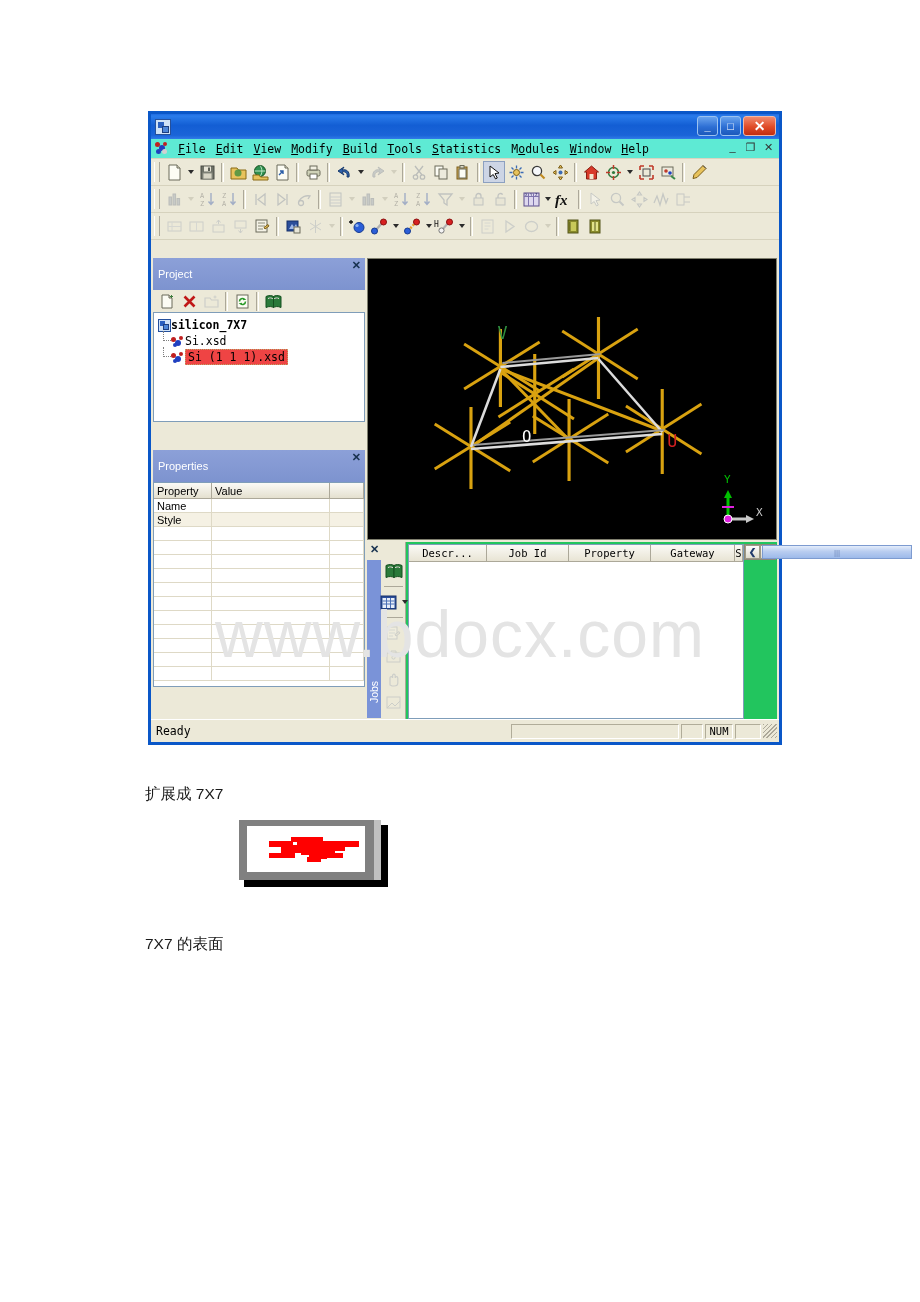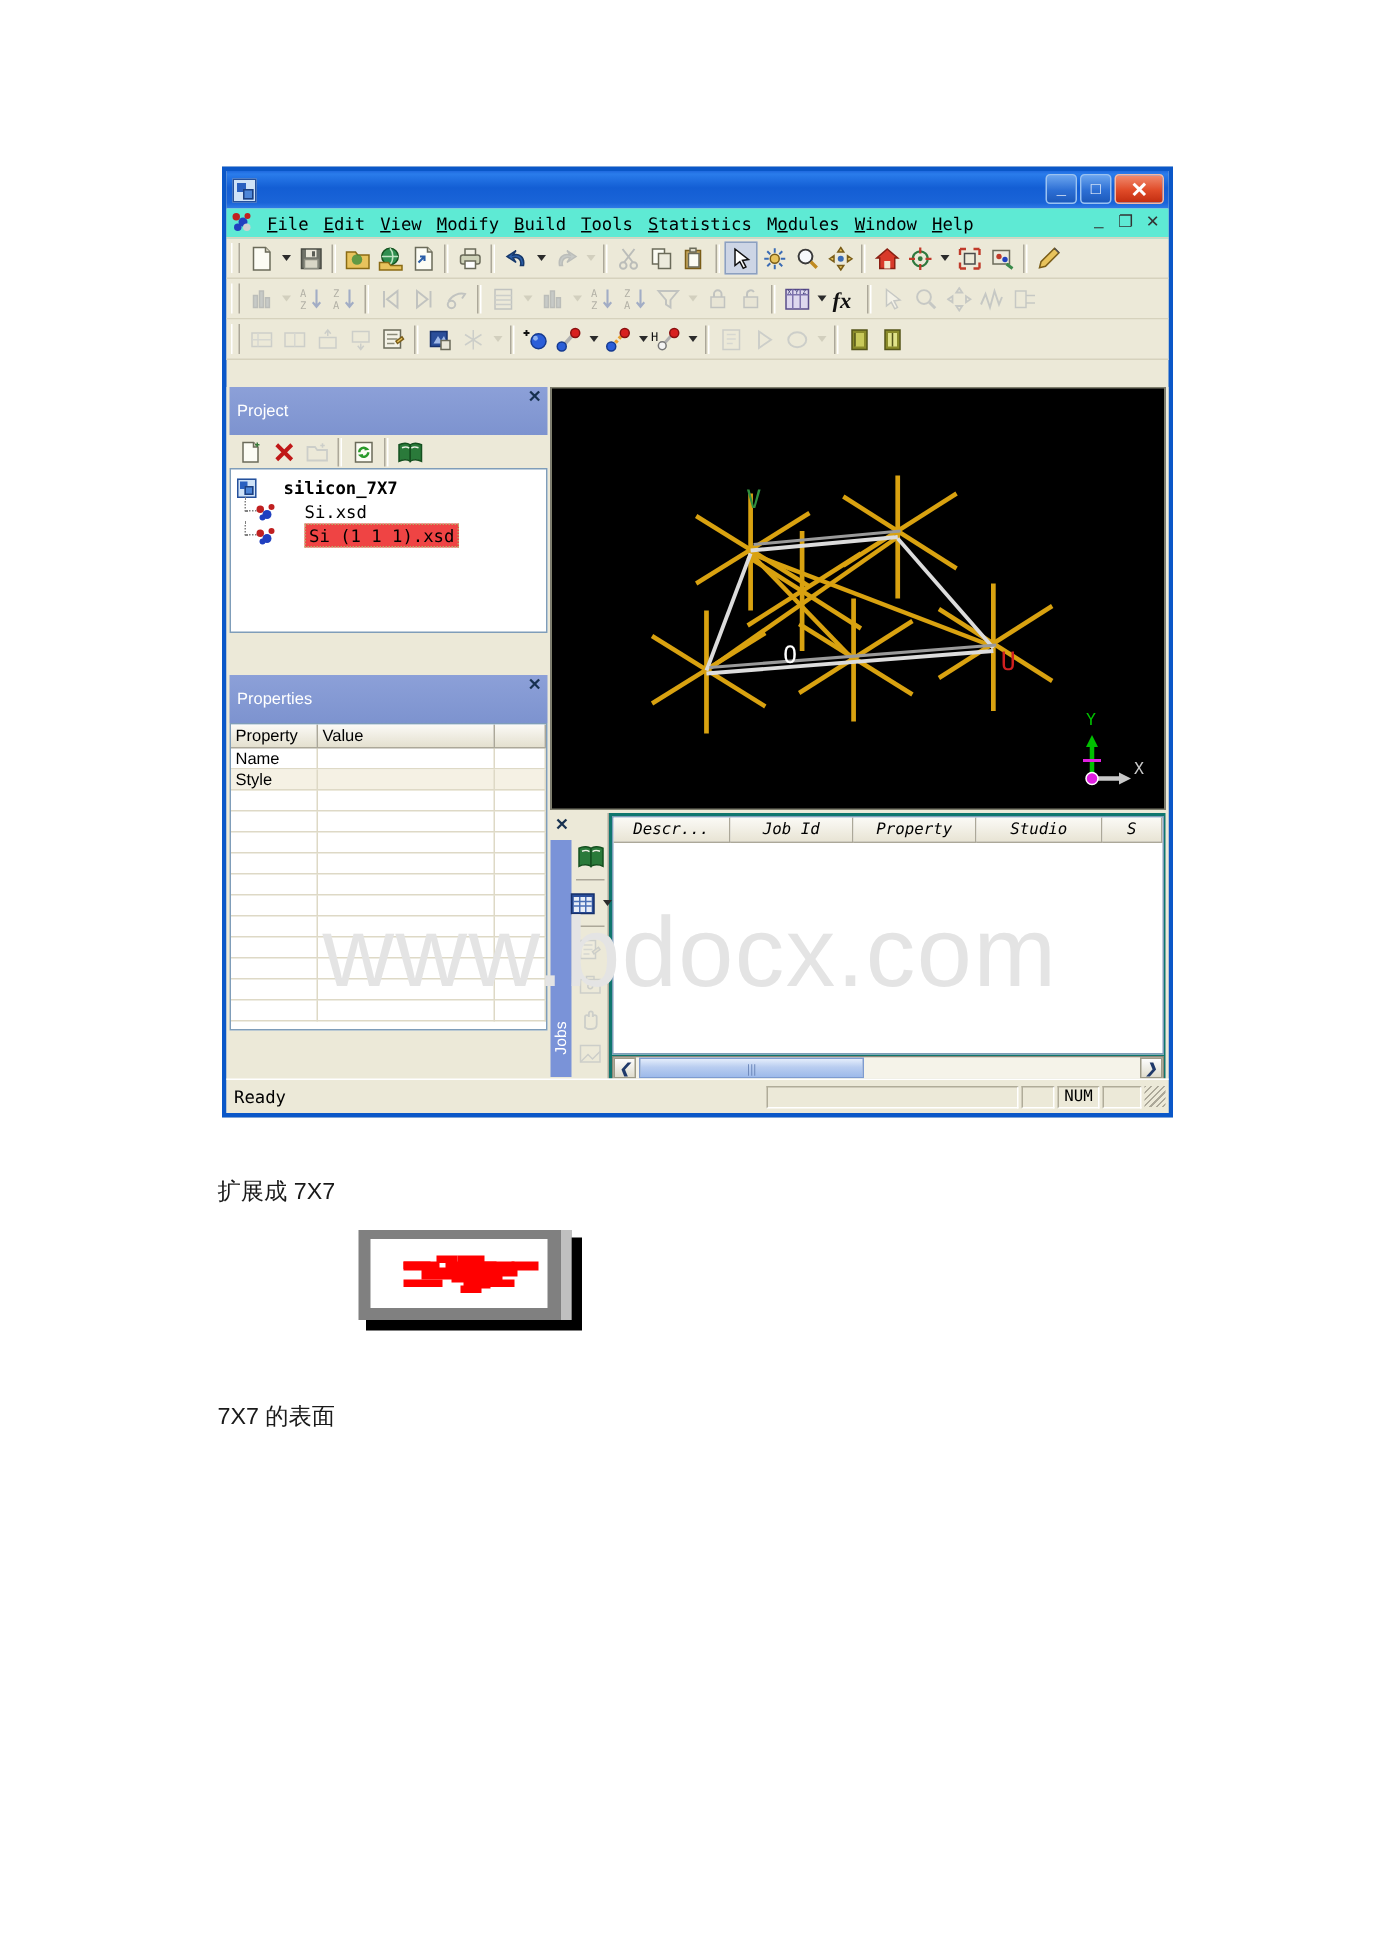--- a/index.html
+++ b/index.html
@@ -218,21 +218,21 @@
     height: 16px;
     white-space: nowrap;
   }
   .tree-row.child { padding-left: 13px; position: relative; }
   .tree-row.child::before {
     content: ""; position: absolute;
     left: 5px; top: -2px; width: 7px; height: 9px;
     border-left: 1px dotted #808080;
     border-bottom: 1px dotted #808080;
   }
-  .tree-row .lbl { margin-left: 18px; text-align: right; }
+  .tree-row .lbl { margin-left: 0; text-align: right; }
   .tree-row .lbl.root { font-weight: bold; }
   .tree-row .lbl.sel {
     background: #ef4444;
     border: 1px dotted #b9a96b;
     padding: 0 2px;
   }
   .ic-proj {
     width: 13px; height: 13px; flex: none;
     background: #cfe2f7; border: 1px solid #25509b; position: relative;
     box-sizing: border-box;
@@ -342,23 +342,23 @@
   }
   .jobs-side-tools {
     position: absolute; left: 15px; top: 16px; right: 0; bottom: 0;
     display: flex; flex-direction: column; align-items: center; gap: 1px;
     padding-top: 2px;
   }
   .jobs-side-tools .hsep {
     width: 19px; height: 1px; background: #aca899; margin: 3px 0;
   }
   .jobs-main {
-    flex: 1; background: #0f766e;
+    flex: 1; background: #22c55e;
     padding: 2px 1px 0 2px;
-    display: flex; flex-direction: column; font-style: italic;
+    display: flex; 
   }
   .jobs-table {
     flex: 1;
     background: #fff;
     border: 1px solid #7f9db9;
     box-sizing: border-box;
     overflow: hidden;
     margin-bottom: 1px;
   }
   .jt-head { display: flex; height: 17px; }
@@ -1151,21 +1151,21 @@
               </svg>
           </span>
         </div>
       </div>
       <div class="jobs-main">
         <div class="jobs-table">
           <div class="jt-head">
             <div style="width:78px">Descr...</div>
             <div style="width:82px">Job Id</div>
             <div style="width:82px">Property</div>
-            <div style="width:84px">Studio</div>
+            <div style="width:84px">Gateway</div>
             <div style="flex:1">S</div>
           </div>
         </div>
         <div class="hscroll">
           <span class="hs-btn">❮</span>
           <span class="hs-track">
             <span class="hs-thumb"></span>
           </span>
           <span class="hs-btn">❯</span>
         </div>

